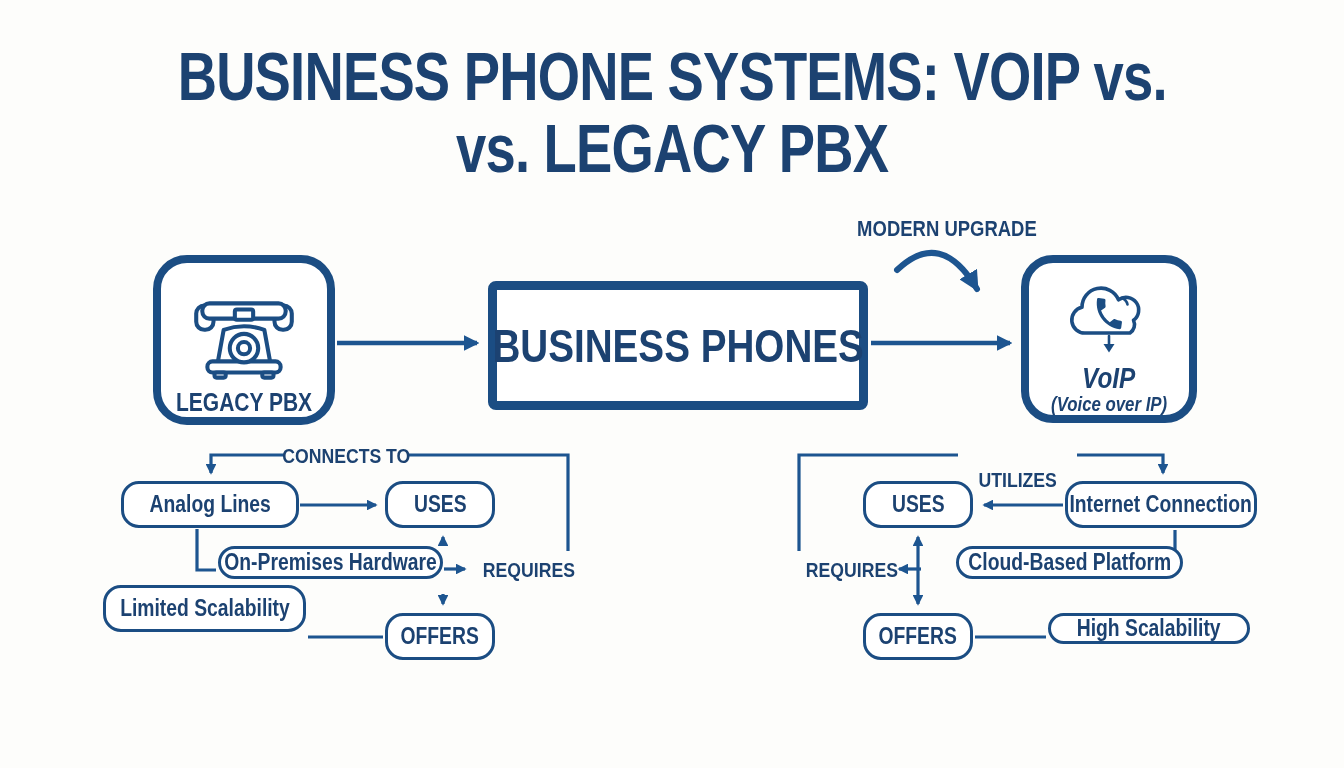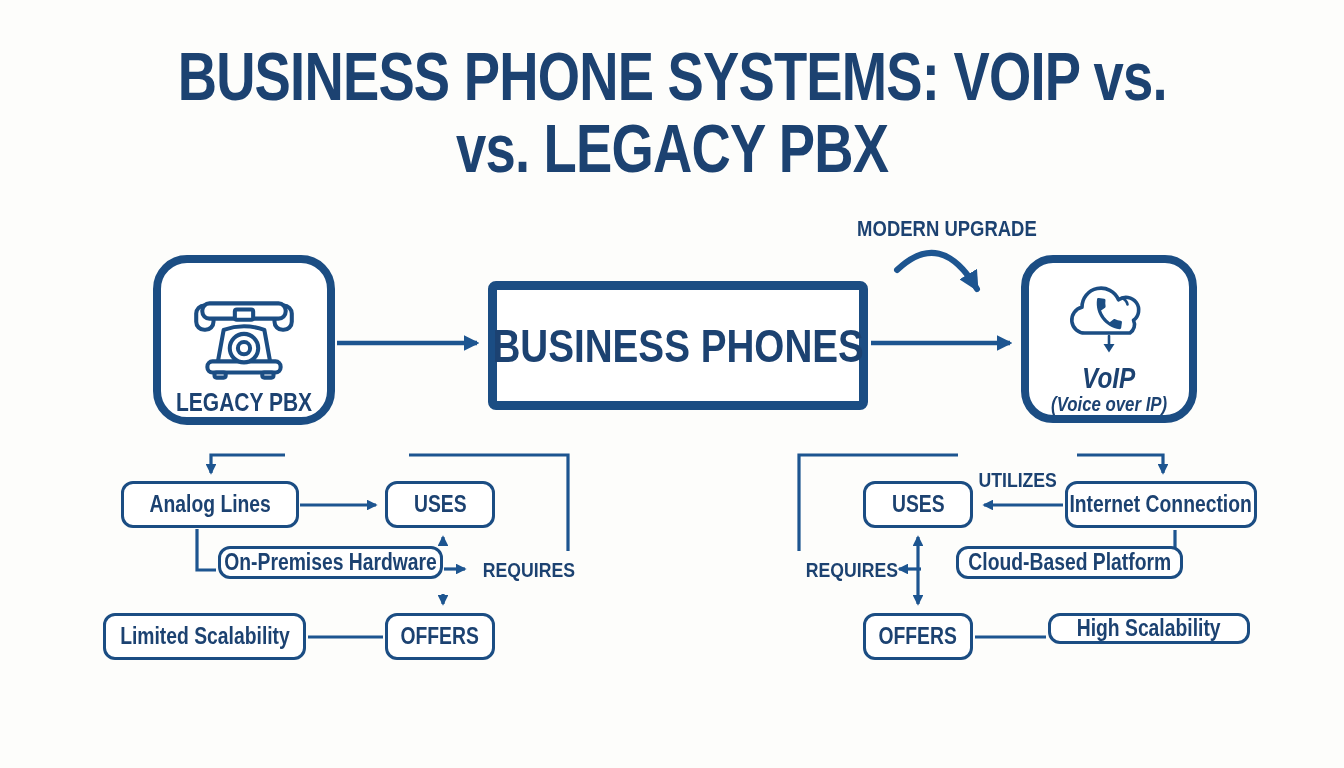--- a/index.html
+++ b/index.html
@@ -30,21 +30,21 @@
     flex-direction:column;justify-content:flex-start;font-style:italic;}
   .node-lbl{color:var(--ink);font-weight:bold;}
   .legacy-box .node-lbl{font-size:25px;margin-top:2px;}
   .voip-title{font-size:29px;line-height:30px;}
   .voip-sub{font-size:20px;line-height:22px;}
 
   .upgrade-lbl{left:840px;top:216px;width:200px;text-align:center;color:var(--ink);
     font-weight:bold;font-size:22px;}
 
   
-  .node{background:#fff;border:3px solid var(--border);border-radius:12px;box-sizing:border-box;}
+  .node{background:#fff;border:3px solid var(--border);border-radius:18px;box-sizing:border-box;}
   .node .lbl{color:var(--ink);font-weight:bold;font-size:23px;}
 
   
   .flabel{color:var(--ink);font-weight:bold;font-size:21px;text-align:center;white-space:nowrap;}
 
   svg.overlay{position:absolute;left:0;top:0;pointer-events:none;}
   .icon{display:block;}
 </style>
 </head>
 <body>
@@ -128,34 +128,37 @@
       <g stroke="#1b4d83" stroke-width="2.6" fill="none" stroke-linecap="round">
         <path d="M63,27 a9,9 0 0 1 5.5,6.5"></path>
         <path d="M50,65 L50,74"></path>
       </g>
       <path d="M44.5,73 L55.5,73 L50,81.5 z" fill="#1b4d83"></path>
     </svg>
     <span class="cond node-lbl voip-title">VoIP</span>
     <span class="cond node-lbl voip-sub">(Voice over IP)</span>
   </div>
 
+  <div class="abs flabel" style="left:246px;top:444px;width:200px;">
+    <span class="cond">CONNECTS TO</span>
+  </div>
   <div class="abs flabel" style="left:474px;top:558px;width:100px;">
     <span class="cond">REQUIRES</span>
   </div>
 
   <div class="abs ctr node" style="left:121px;top:481px;width:178px;height:47px;">
     <span class="cond lbl">Analog Lines</span>
   </div>
   <div class="abs ctr node" style="left:385px;top:481px;width:110px;height:47px;">
     <span class="cond lbl">USES</span>
   </div>
   <div class="abs ctr node" style="left:218px;top:546px;width:225px;height:33px;">
     <span class="cond lbl">On-Premises Hardware</span>
   </div>
-  <div class="abs ctr node" style="left:103px;top:613px;width:203px;height:47px;justify-content:center;">
+  <div class="abs ctr node" style="left:103px;top:585px;width:203px;height:47px;justify-content:center;">
     <span class="cond lbl">Limited Scalability</span>
   </div>
   <div class="abs ctr node" style="left:385px;top:613px;width:110px;height:47px;">
     <span class="cond lbl">OFFERS</span>
   </div>
 
   <div class="abs flabel" style="left:918px;top:468px;width:200px;">
     <span class="cond">UTILIZES</span>
   </div>
   <div class="abs flabel" style="left:797px;top:558px;width:100px;">

